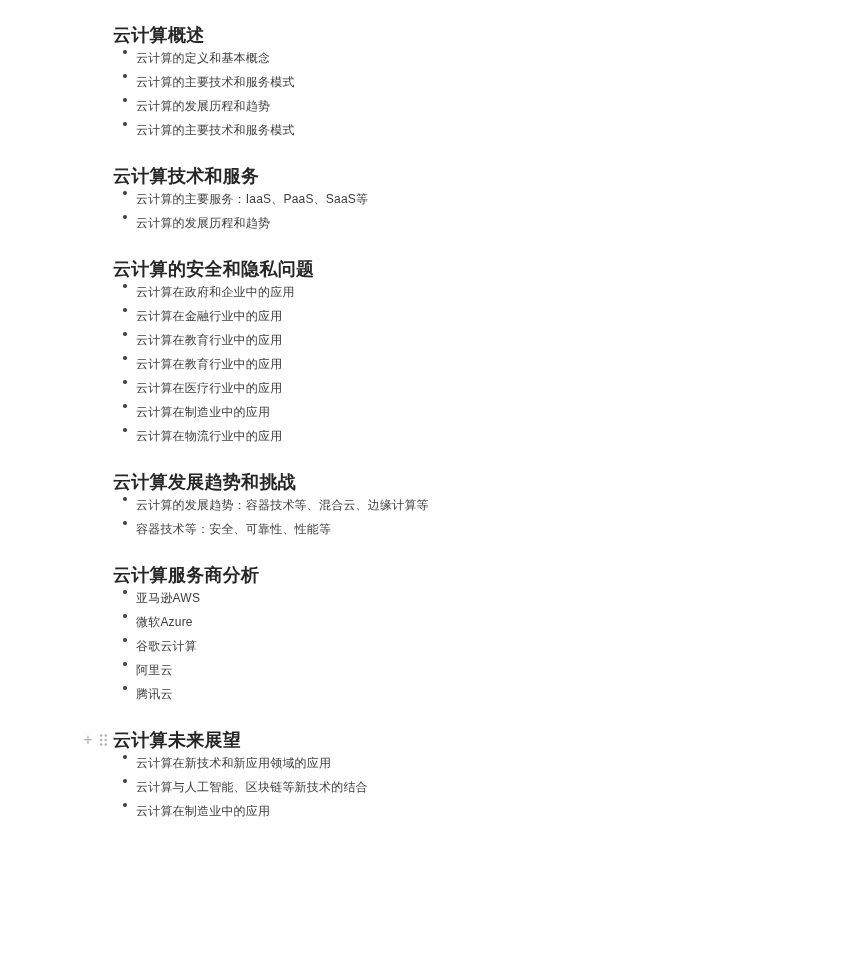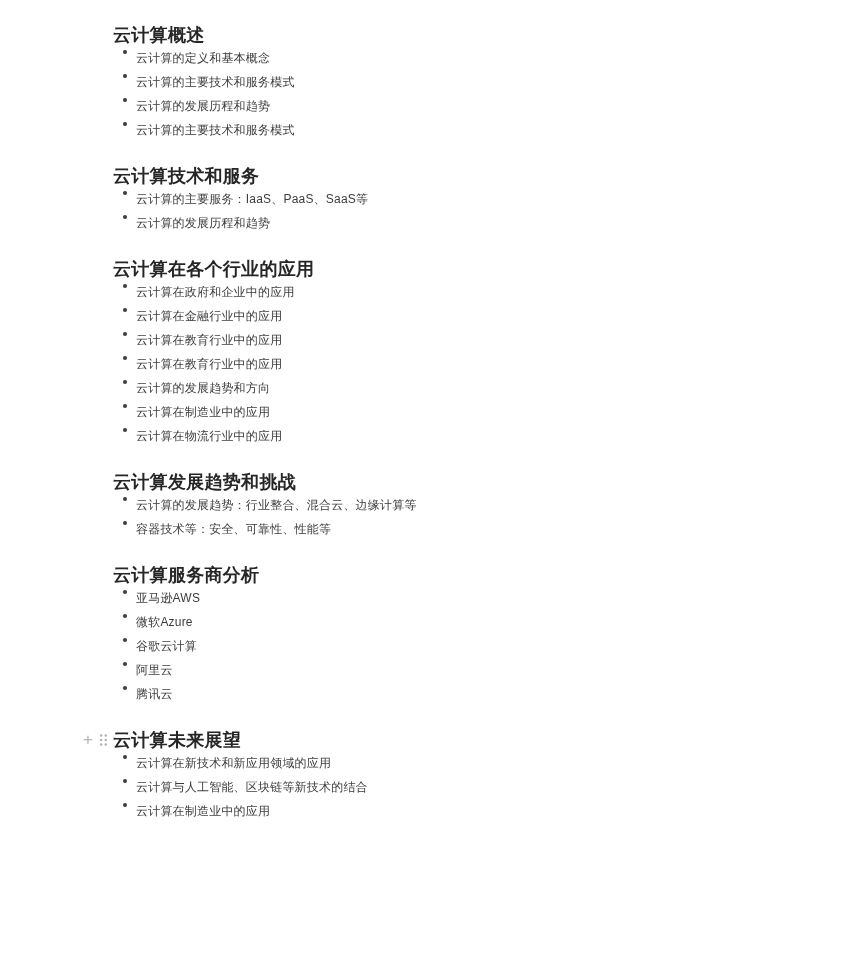--- a/index.html
+++ b/index.html
@@ -121,59 +121,59 @@
             <span class="txt">云计算的主要服务：IaaS、PaaS、SaaS等</span>
           </li>
         <li class="li">
             <span class="bullet"></span>
             <span class="txt">云计算的发展历程和趋势</span>
           </li>
       </ul>
     </div>
 
     <div class="sec">
-      <h2 class="h">云计算在各个行业的应用</h2>
+      <h2 class="h">云计算的安全和隐私问题</h2>
       <ul class="list">
         <li class="li">
             <span class="bullet"></span>
             <span class="txt">云计算在政府和企业中的应用</span>
           </li>
         <li class="li">
             <span class="bullet"></span>
             <span class="txt">云计算在金融行业中的应用</span>
           </li>
         <li class="li">
             <span class="bullet"></span>
             <span class="txt">云计算在教育行业中的应用</span>
           </li>
         <li class="li">
             <span class="bullet"></span>
             <span class="txt">云计算在教育行业中的应用</span>
           </li>
         <li class="li">
             <span class="bullet"></span>
-            <span class="txt">云计算的发展趋势和方向</span>
+            <span class="txt">云计算在医疗行业中的应用</span>
           </li>
         <li class="li">
             <span class="bullet"></span>
             <span class="txt">云计算在制造业中的应用</span>
           </li>
         <li class="li">
             <span class="bullet"></span>
             <span class="txt">云计算在物流行业中的应用</span>
           </li>
       </ul>
     </div>
 
     <div class="sec">
       <h2 class="h">云计算发展趋势和挑战</h2>
       <ul class="list">
         <li class="li">
             <span class="bullet"></span>
-            <span class="txt">云计算的发展趋势：行业整合、混合云、边缘计算等</span>
+            <span class="txt">云计算的发展趋势：容器技术等、混合云、边缘计算等</span>
           </li>
         <li class="li">
             <span class="bullet"></span>
             <span class="txt">容器技术等：安全、可靠性、性能等</span>
           </li>
       </ul>
     </div>
 
     <div class="sec">
       <h2 class="h">云计算服务商分析</h2>

